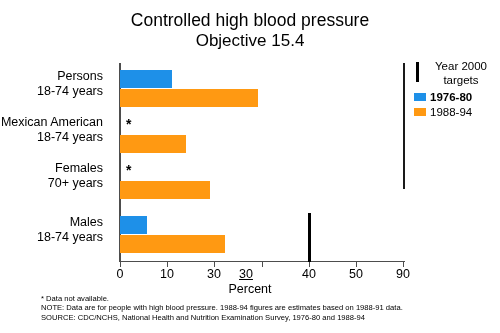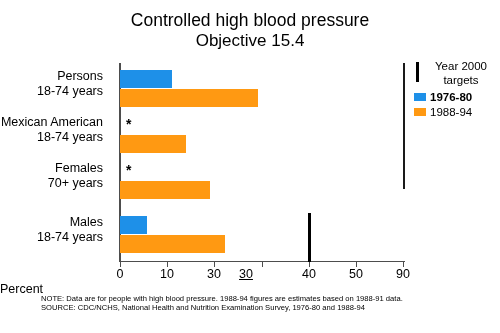--- a/index.html
+++ b/index.html
@@ -76,20 +76,21 @@
     width: 40px;
     margin-left: -20px;
     text-align: center;
     font-size: 12.5px;
   }
   .xaxis-title {
     position: absolute;
     top: 282px;
     left: 0;
     width: 500px;
+    text-align: center;
     font-size: 12.5px;
   }
 
   
   .bar {
     position: absolute;
     height: 18px;
   }
   .bar.blue  { background: #1e90e8; }
   .bar.orange{ background: #ff9912; }
@@ -249,17 +250,18 @@
       <span class="legend-swatch blue" style="top:3px;"></span>
       <span class="legend-text" style="top:1px;font-weight:bold;">1976-80</span>
     </div>
     <div class="legend-row" style="height:15px;">
       <span class="legend-swatch orange" style="top:3px;"></span>
       <span class="legend-text" style="top:1px;">1988-94</span>
     </div>
   </div>
 
   <div id="footnotes">
+    <div class="foot-line">* Data not available.</div>
     <div class="foot-line">NOTE: Data are for people with high blood pressure.  1988-94 figures are estimates based on 1988-91 data.</div>
     <div class="foot-line">SOURCE: CDC/NCHS, National Health and Nutrition Examination Survey, 1976-80 and 1988-94</div>
   </div>
 
 </div>
 
 </body></html>

